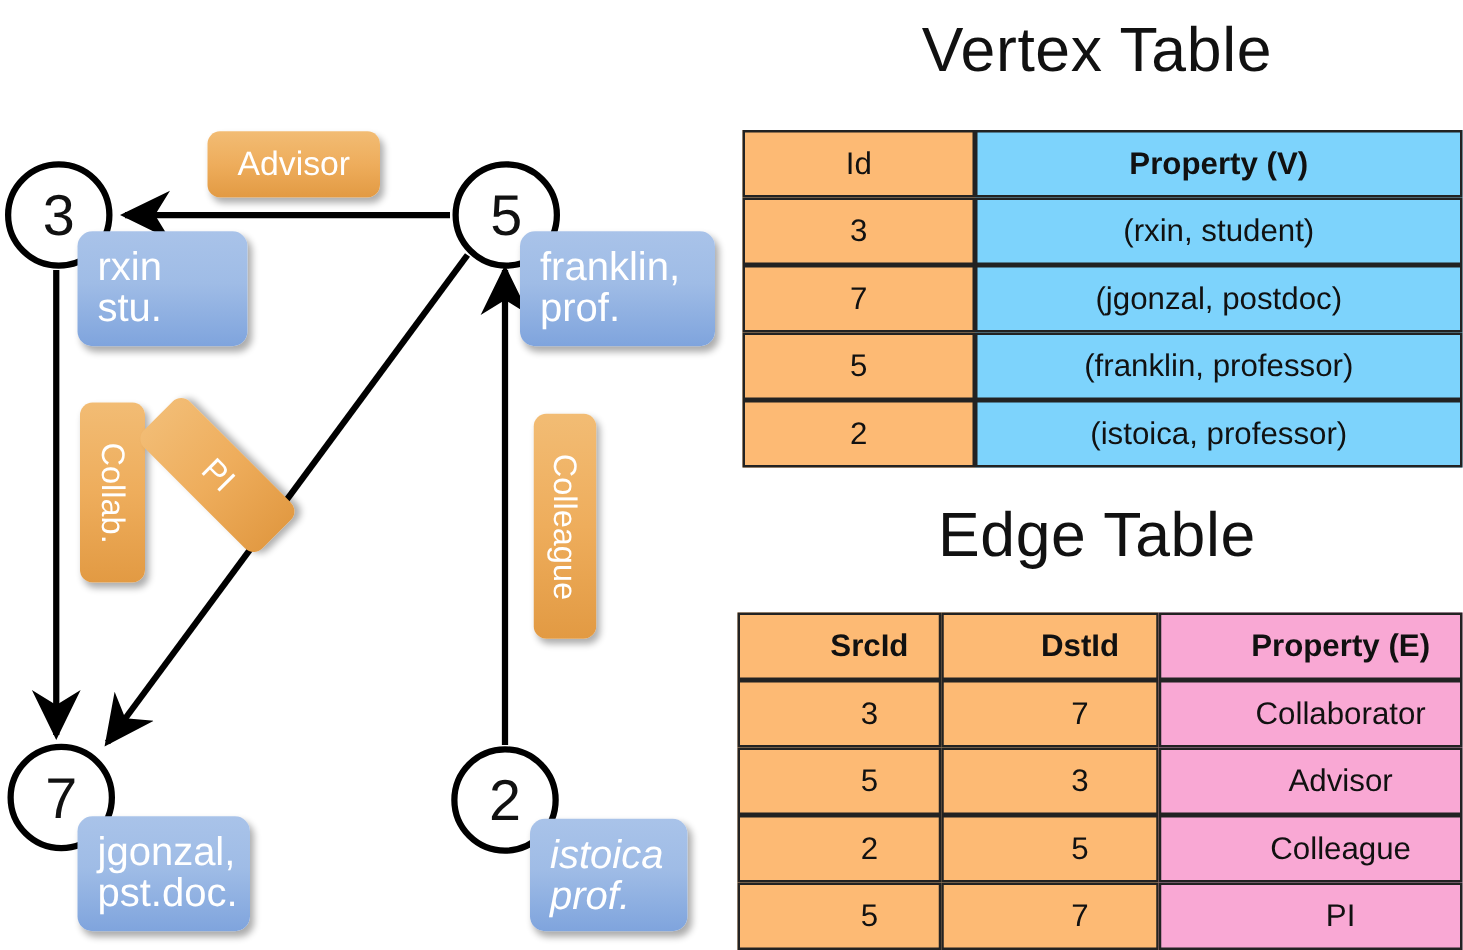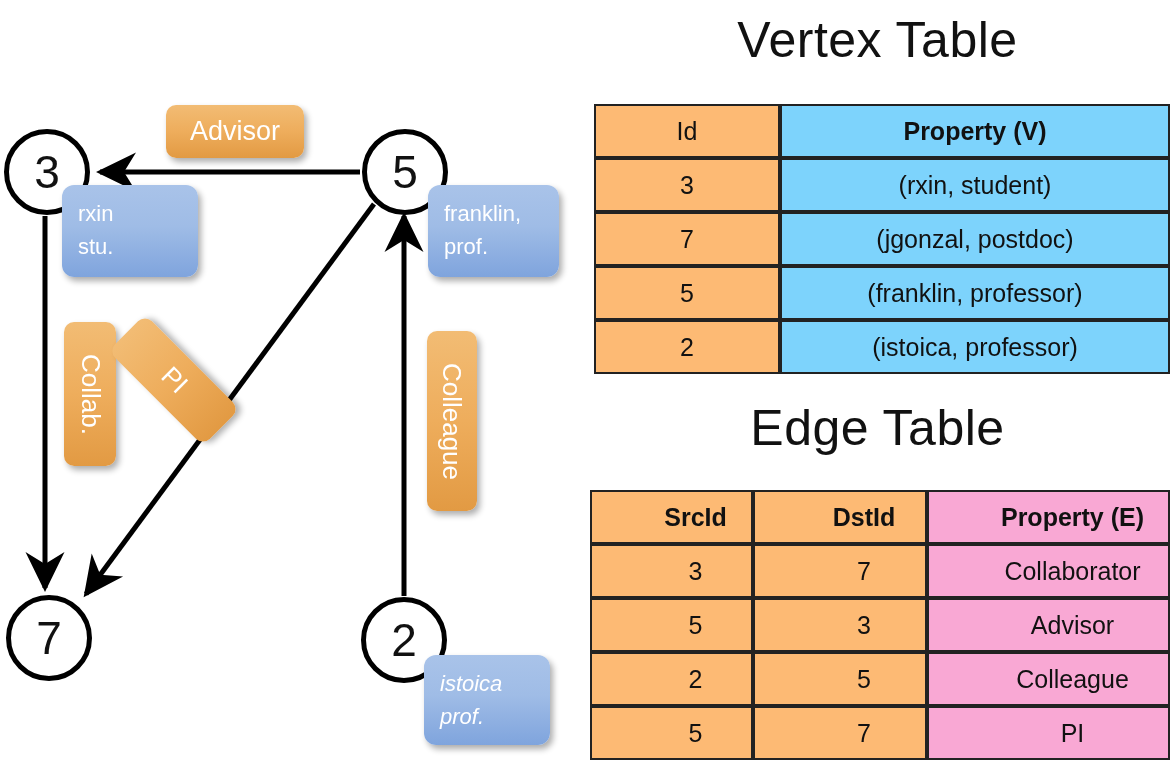--- a/index.html
+++ b/index.html
@@ -85,28 +85,28 @@
 
   
   .prop-box {
     position: absolute;
     border-radius: 12px;
     background: linear-gradient(to bottom, #a9c3e9 0%, #9fbce6 45%, #7fa4dd 100%);
     box-shadow: 3px 4px 6px rgba(0,0,0,0.33);
     color: #ffffff;
     font-family: "Liberation Sans", sans-serif;
     font-weight: 300;
-    font-size: 22px;
+    font-size: 32px;
     line-height: 33px;
     padding: 12px 0 0 16px;
     box-sizing: border-box;
     white-space: pre-line;
   }
   #prop-rxin     { left: 62px;  top: 185px; width: 136px; height: 92px; }
-  #prop-franklin { left: 428px; top: 185px; width: 131px; height: 92px; }
+  #prop-franklin { left: 416px; top: 185px; width: 156px; height: 92px; }
   #prop-jgonzal  { left: 62px;  top: 653px; width: 138px; height: 92px; }
   #prop-istoica  { left: 424px; top: 655px; width: 126px; height: 90px; font-style: italic; }
 
   
   .elabel {
     position: absolute;
     border-radius: 10px;
     background: linear-gradient(to bottom, #f2bc74 0%, #eead5c 50%, #e29a43 100%);
     box-shadow: 3px 4px 6px rgba(0,0,0,0.32);
     color: #ffffff;
@@ -240,20 +240,22 @@
     <span>7</span>
   </div>
   <div class="node" id="node-2">
     <span>2</span>
   </div>
 
   <div class="prop-box" id="prop-rxin">rxin
 stu.</div>
   <div class="prop-box" id="prop-franklin">franklin,
 prof.</div>
+  <div class="prop-box" id="prop-jgonzal">jgonzal,
+pst.doc.</div>
   <div class="prop-box" id="prop-istoica">istoica
 prof.</div>
 </div>
 
 <div class="title" id="title-vertex-table">Vertex Table</div>
 
 <table class="data-table" id="vertex-table">
   <thead>
     <tr>
       <th class="col-id">Id</th>

